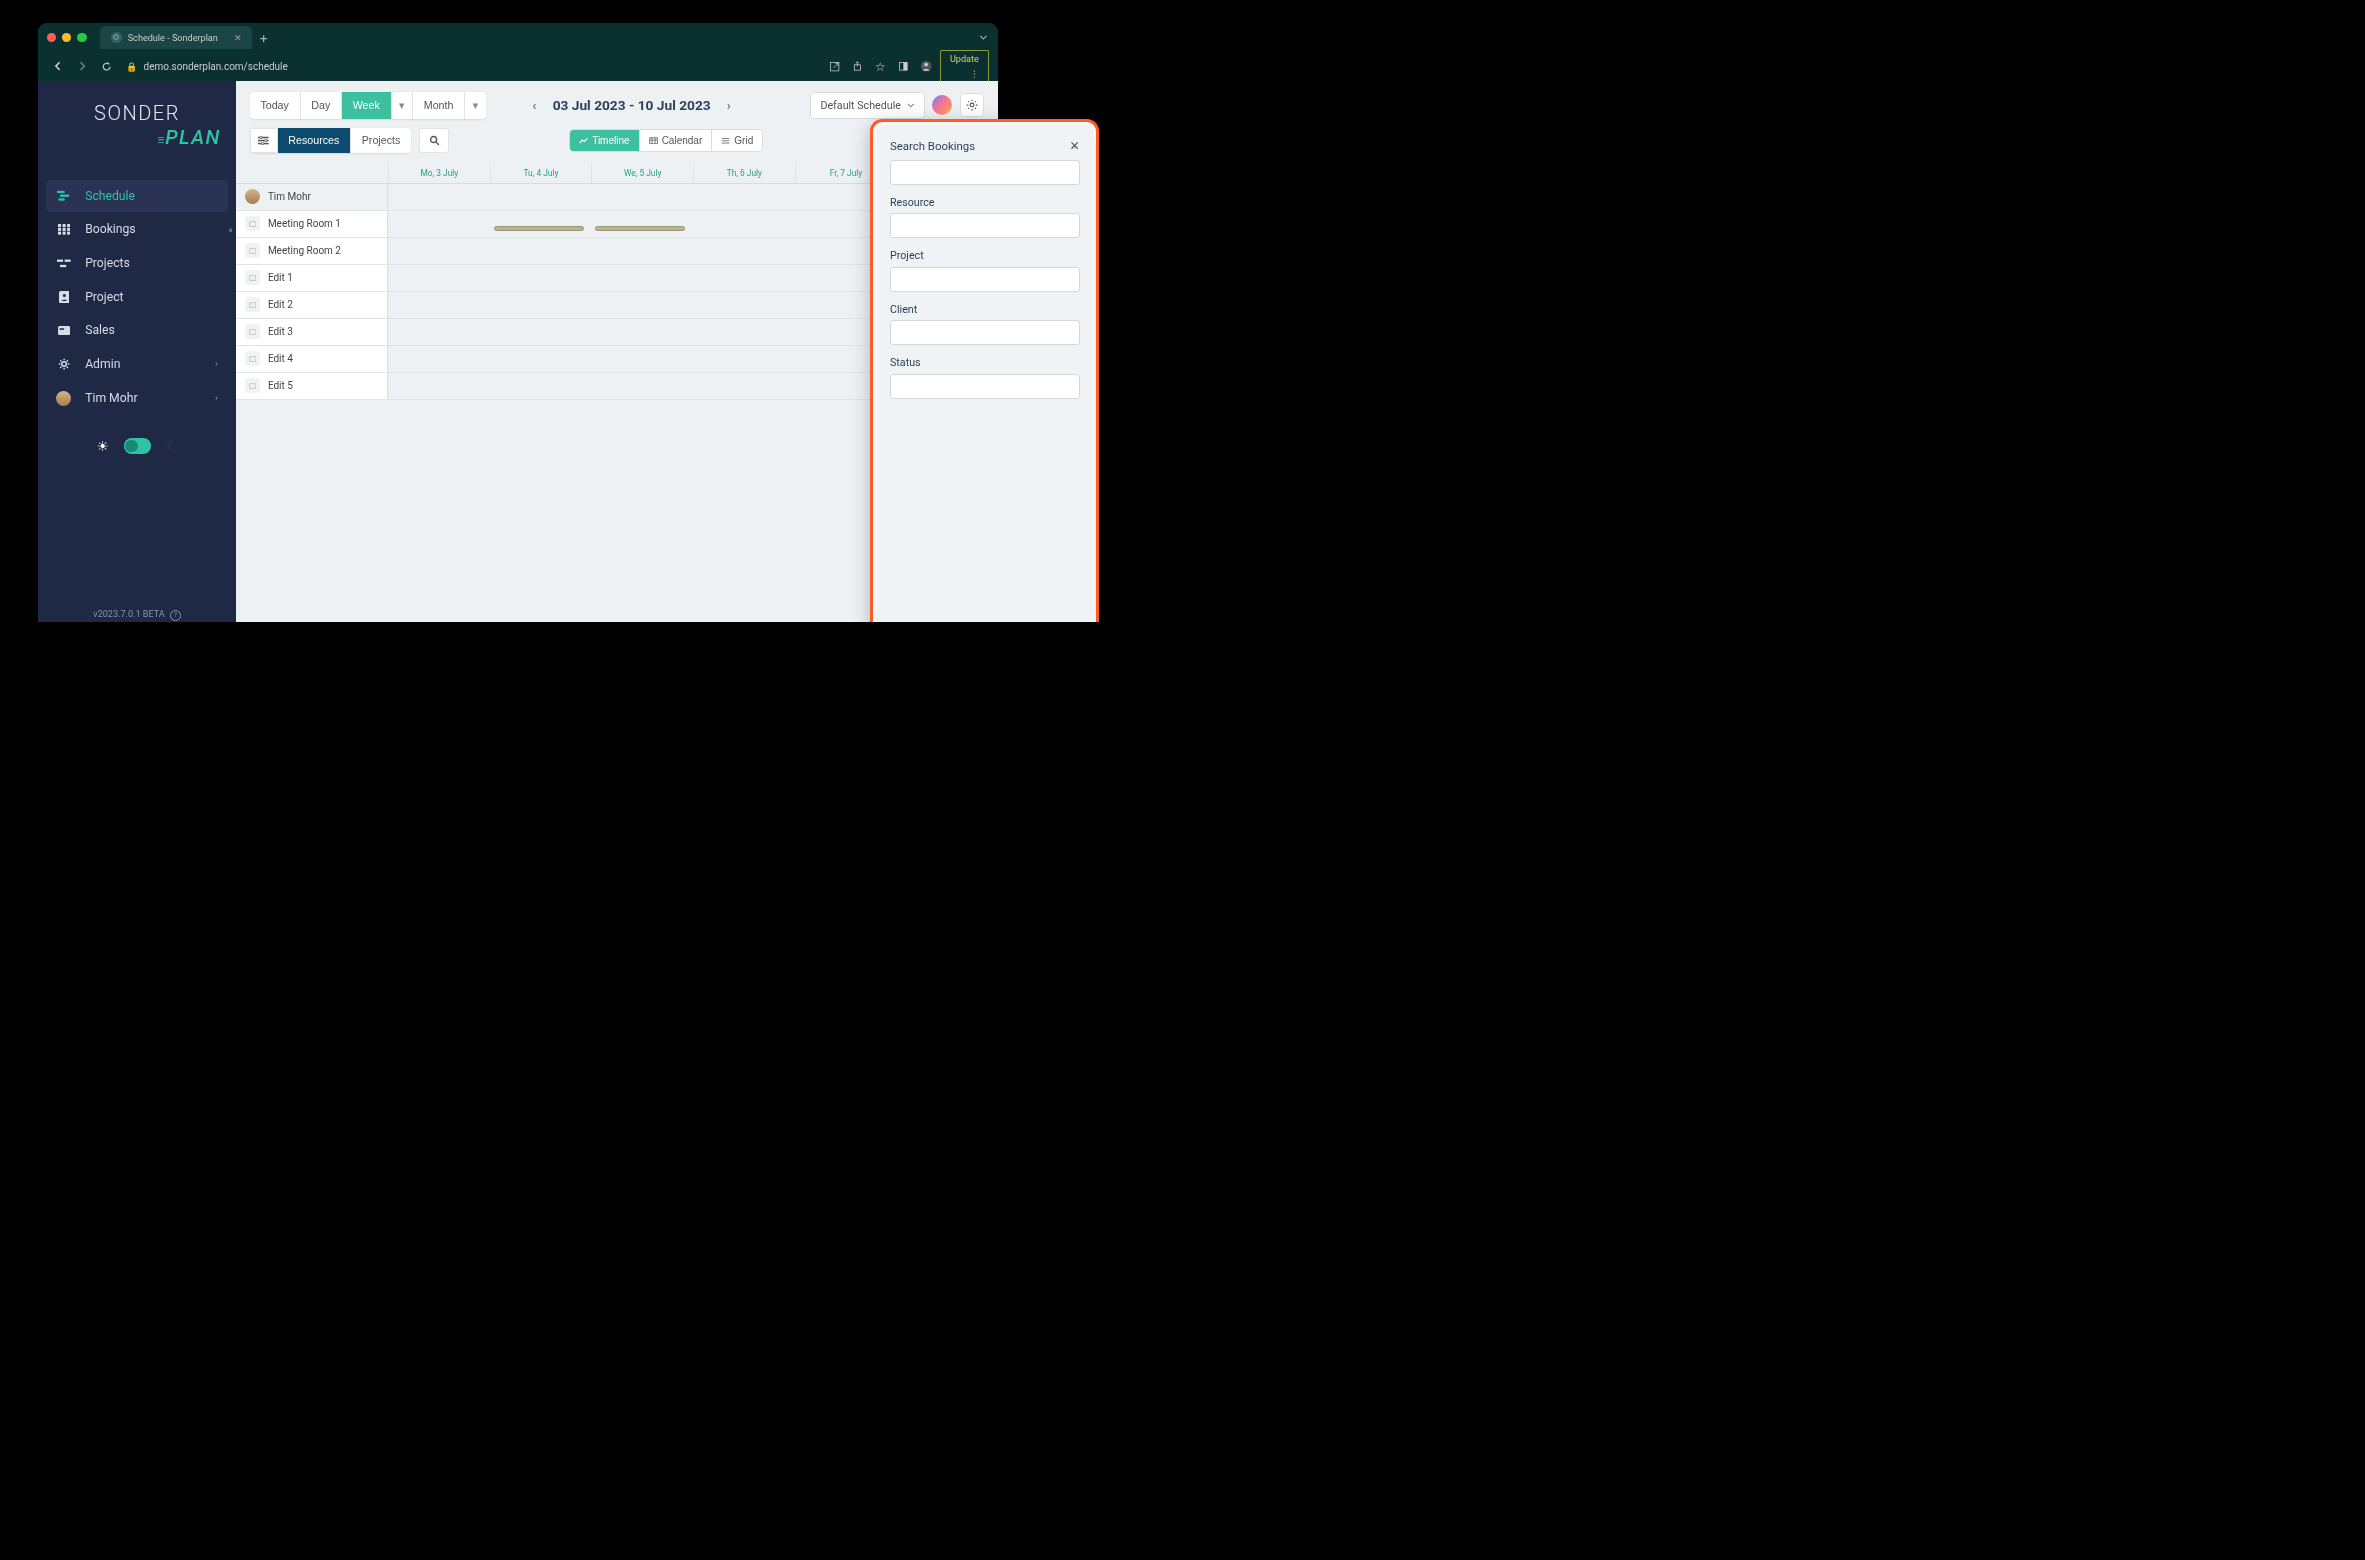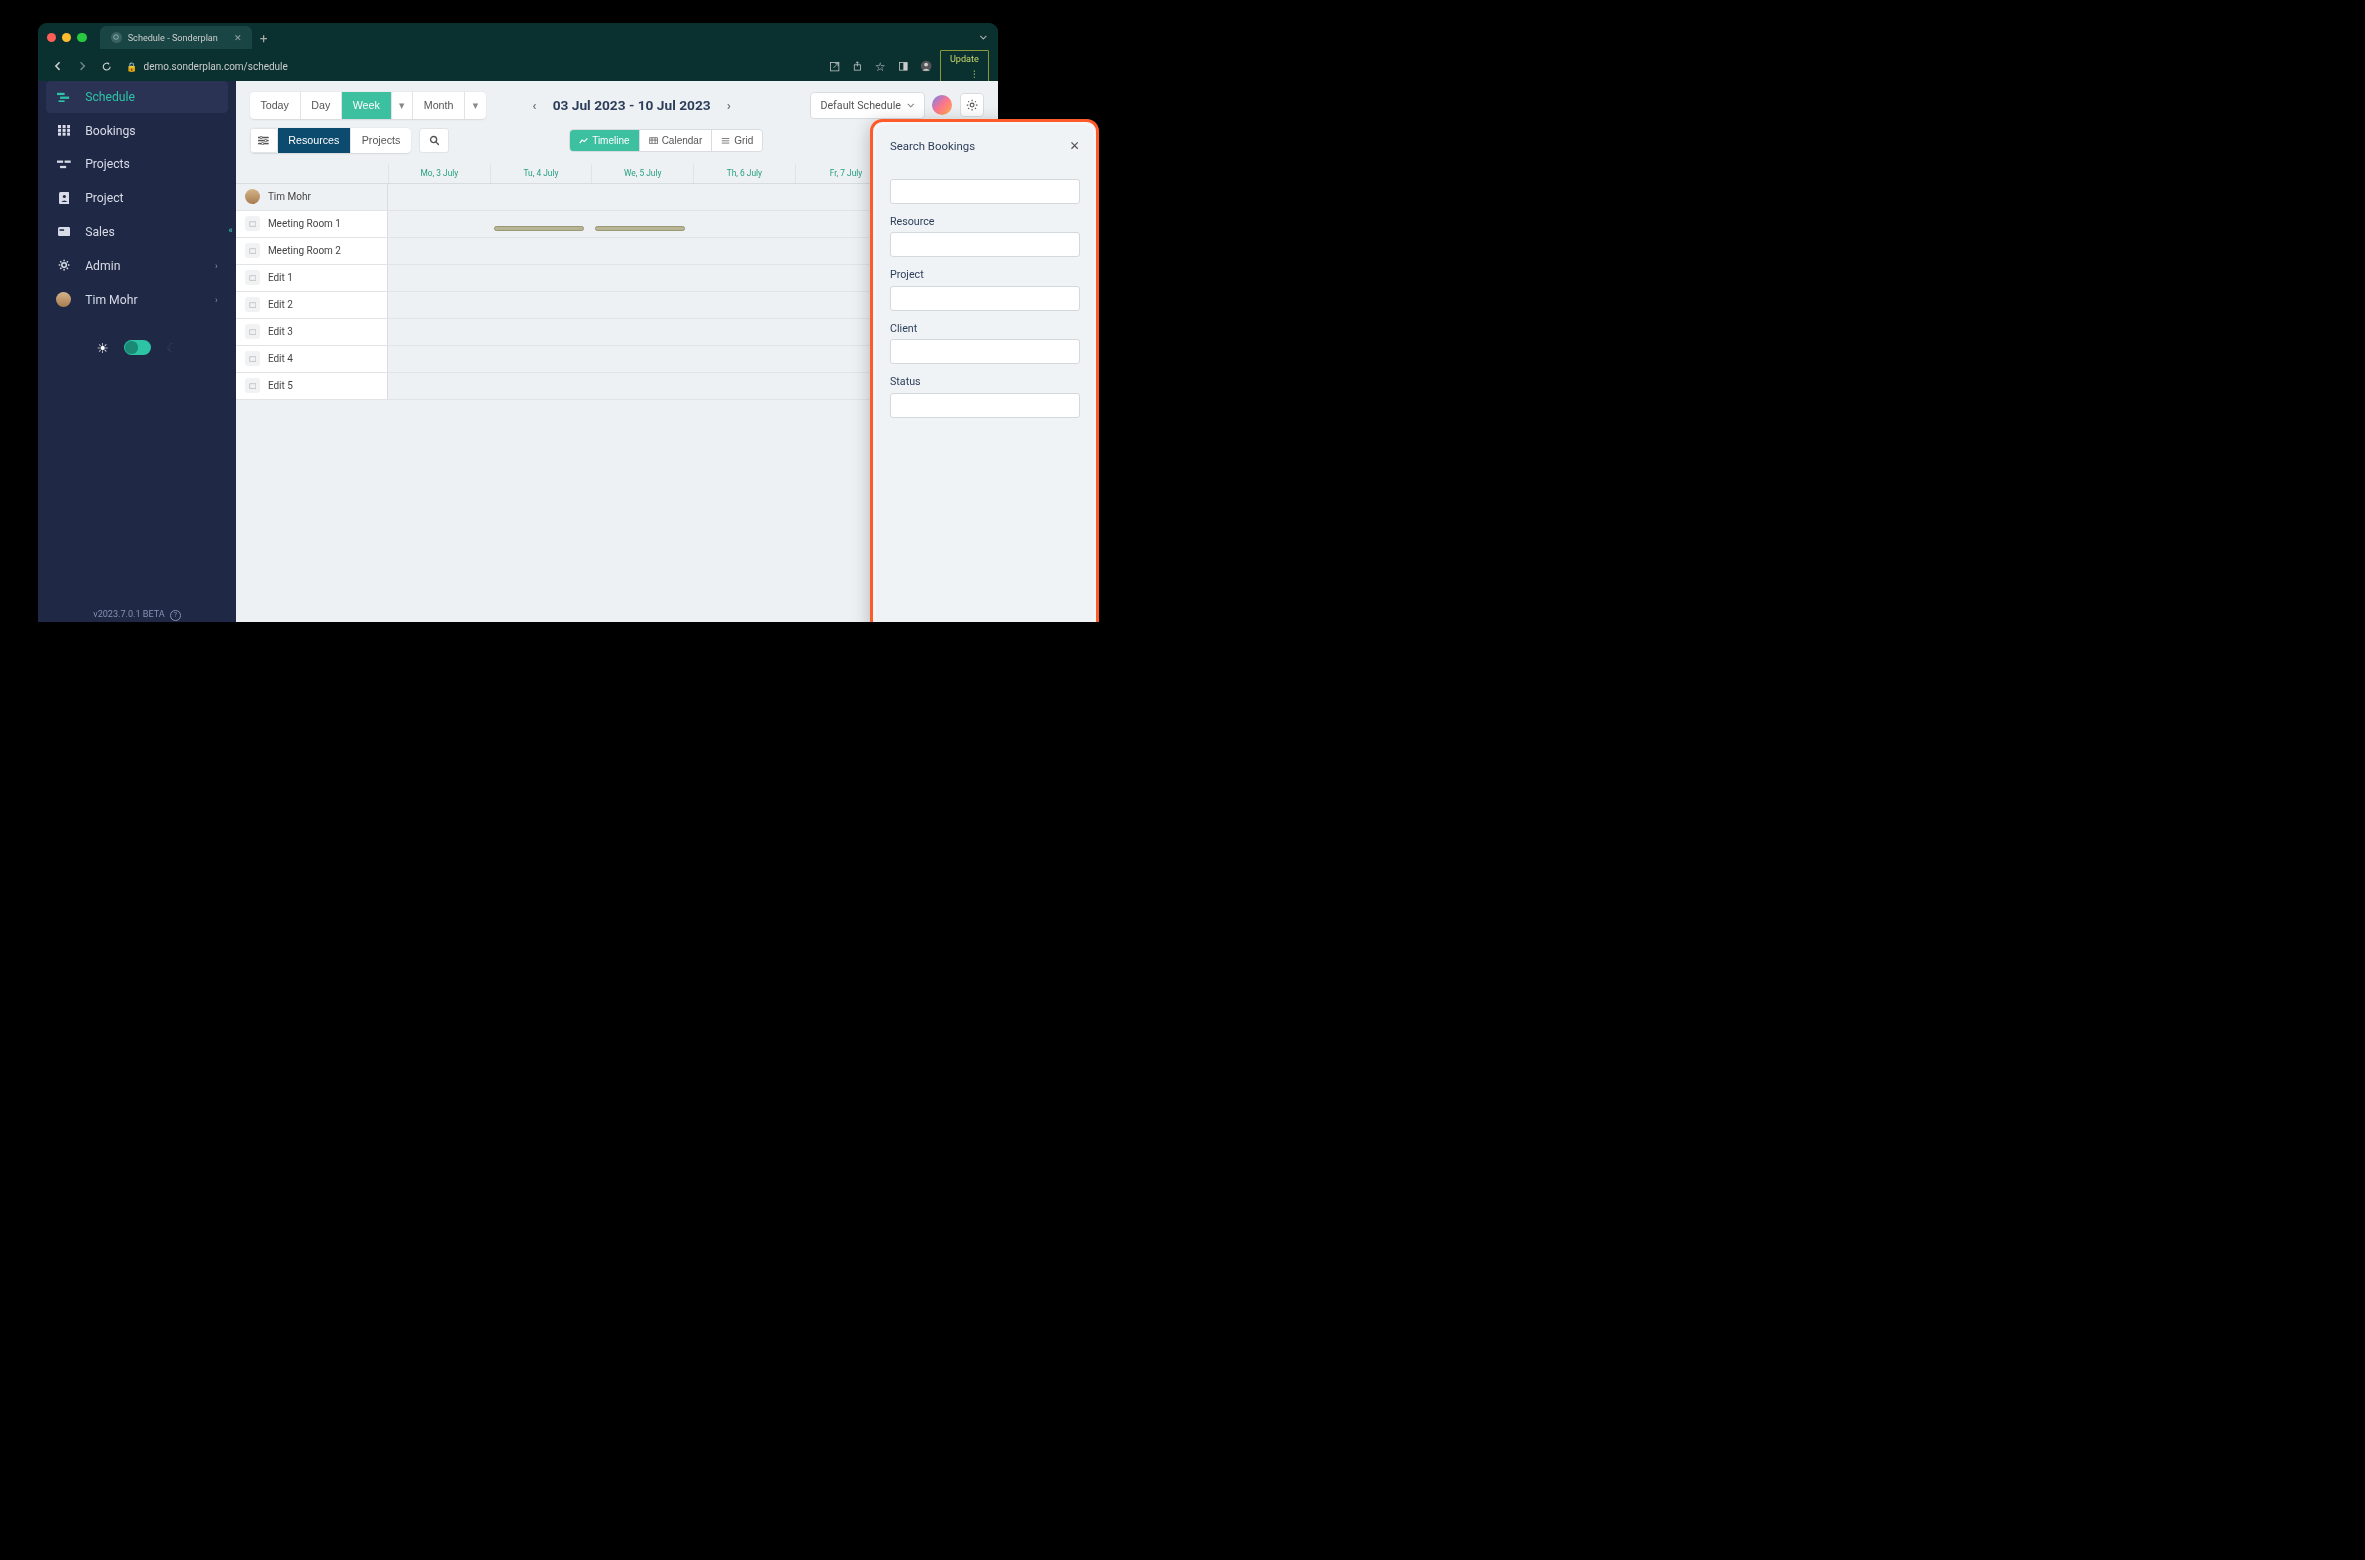--- a/index.html
+++ b/index.html
@@ -100,21 +100,21 @@
 .day-cell { flex: 1; border-left: 0.8px solid #e0e4e6; position: relative; background: #e8ecee; height: 100%; }
 
 .booking { position: absolute; top: 2.3px; bottom: 2.3px; left: 3px; right: 7.6px; background: #b8b594; border: 0.8px solid #9a9776; border-radius: 2.3px; font-size: 8.4px; color: #3a3a3a; padding: 1.5px 4.6px; line-height: 1.2; overflow: hidden; }
 
 .timeline-scrollbar { position: absolute; bottom: 0; left: 0; right: 0; height: 7.6px; background: #dde1e3; }
 .timeline-scrollbar-thumb { height: 100%; width: 48%; background: #2dc4a5; }
 
 
 .search-panel { position: absolute; top: 119px; right: 10.7px; width: 229px; height: 515px; background: #f4f6f7; border: 3.8px solid #ff5a2a; border-radius: 12.2px; box-shadow: 0 4.6px 18.3px rgba(0,0,0,0.25); padding: 3px; z-index: 50; }
 .search-panel-inner { background: #f0f3f5; border-radius: 7.6px; height: 100%; padding: 13.7px 13.7px; }
-.search-panel-header { display: flex; align-items: flex-end; justify-content: space-between; margin-bottom: 26px; }
+.search-panel-header { display: flex; align-items: flex-end; justify-content: space-between; margin-bottom: 7px; }
 .search-panel-title { font-size: 11.4px; color: #2c3e5a; }
 .search-panel-close { cursor: pointer; color: #555; font-size: 12.2px; }
 .search-field { margin-bottom: 10.7px; }
 .search-field label { display: block; font-size: 10.7px; color: #2c3e5a; margin-bottom: 4.6px; }
 .search-field input { width: 100%; border: 0.8px solid #d2d8dc; border-radius: 3px; padding: 6.1px 7.6px; font-size: 10px; background: #fff; }
 
 svg { display: block; }
 </style>
 </head>
 <body>
@@ -193,20 +193,29 @@
       <div class="update-btn">
         <span>Update</span>
         <span>⋮</span>
       </div>
     </div>
   </div>
 
   <div class="app-container">
 
     <div class="sidebar">
+      <div class="logo-area">
+        <div class="logo-text">
+          <span class="logo-sonder">SONDER</span>
+          <div class="logo-plan">
+              <span class="logo-plan-icon">≡</span>
+              <span>PLAN</span>
+            </div>
+        </div>
+      </div>
       <div class="sidebar-collapse">«</div>
       <div class="nav-list">
         <div class="nav-item active">
           <span class="nav-item-icon">
               <svg width="13.7" height="10.7" viewBox="0 0 18 14">
                 <rect x="0" y="1" width="10" height="3" fill="#2dc4a5"></rect>
                 <rect x="4" y="6" width="12" height="3" fill="#2dc4a5"></rect>
                 <rect x="2" y="11" width="8" height="3" fill="#2dc4a5"></rect>
               </svg>
             </span>

